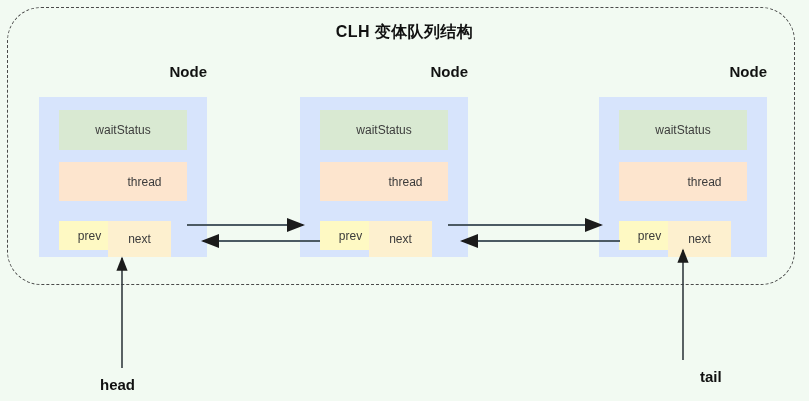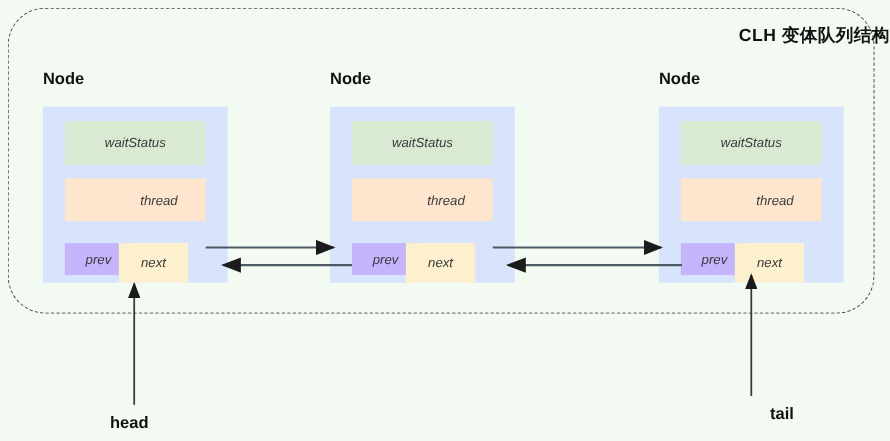--- a/index.html
+++ b/index.html
@@ -31,37 +31,37 @@
     box-sizing: border-box;
     border: 1.5px dashed #4a4a4a;
     border-radius: 34px;
     background: #f2faf2;
   }
   .diagram-title {
     position: absolute;
     left: 0;
     top: 22px;
     width: 809px;
-    text-align: right;
+    text-align: center;
     font-size: 16px;
     font-weight: bold;
     color: #111111;
     letter-spacing: 0.4px;
   }
   
   .node-group {
     position: absolute;
     top: 63px;
   }
   .node-title {
     position: absolute;
     top: 0;
     left: 0;
     width: 100%;
-    text-align: left;
+    text-align: right;
     font-size: 15px;
     font-weight: bold;
     color: #111111;
   }
   .node-box {
     position: absolute;
     top: 34px;
     left: 0;
     width: 100%;
     height: 160px;
@@ -69,21 +69,20 @@
     box-sizing: border-box;
   }
   .field {
     position: absolute;
     box-sizing: border-box;
     display: flex;
     align-items: center;
     justify-content: center;
     font-size: 12px;
     color: #3b3b3b;
-    font-style: italic;
   }
   .field-waitstatus {
     left: 20px;
     right: 20px;
     top: 13px;
     height: 40px;
     background: #d9e9d2;
   }
   .field-thread {
     left: 20px;
@@ -91,21 +90,21 @@
     top: 65px;
     height: 39px;
     background: #fde5ce;
     padding-left: 43px;
   }
   .field-prev {
     left: 20px;
     top: 124px;
     width: 61px;
     height: 29px;
-    background: #c4b5fd;
+    background: #fef9c3;
   }
   .field-next {
     right: 36px;
     top: 124px;
     width: 63px;
     height: 36px;
     background: #fdf0cf;
   }
   
   #arrow-layer {

